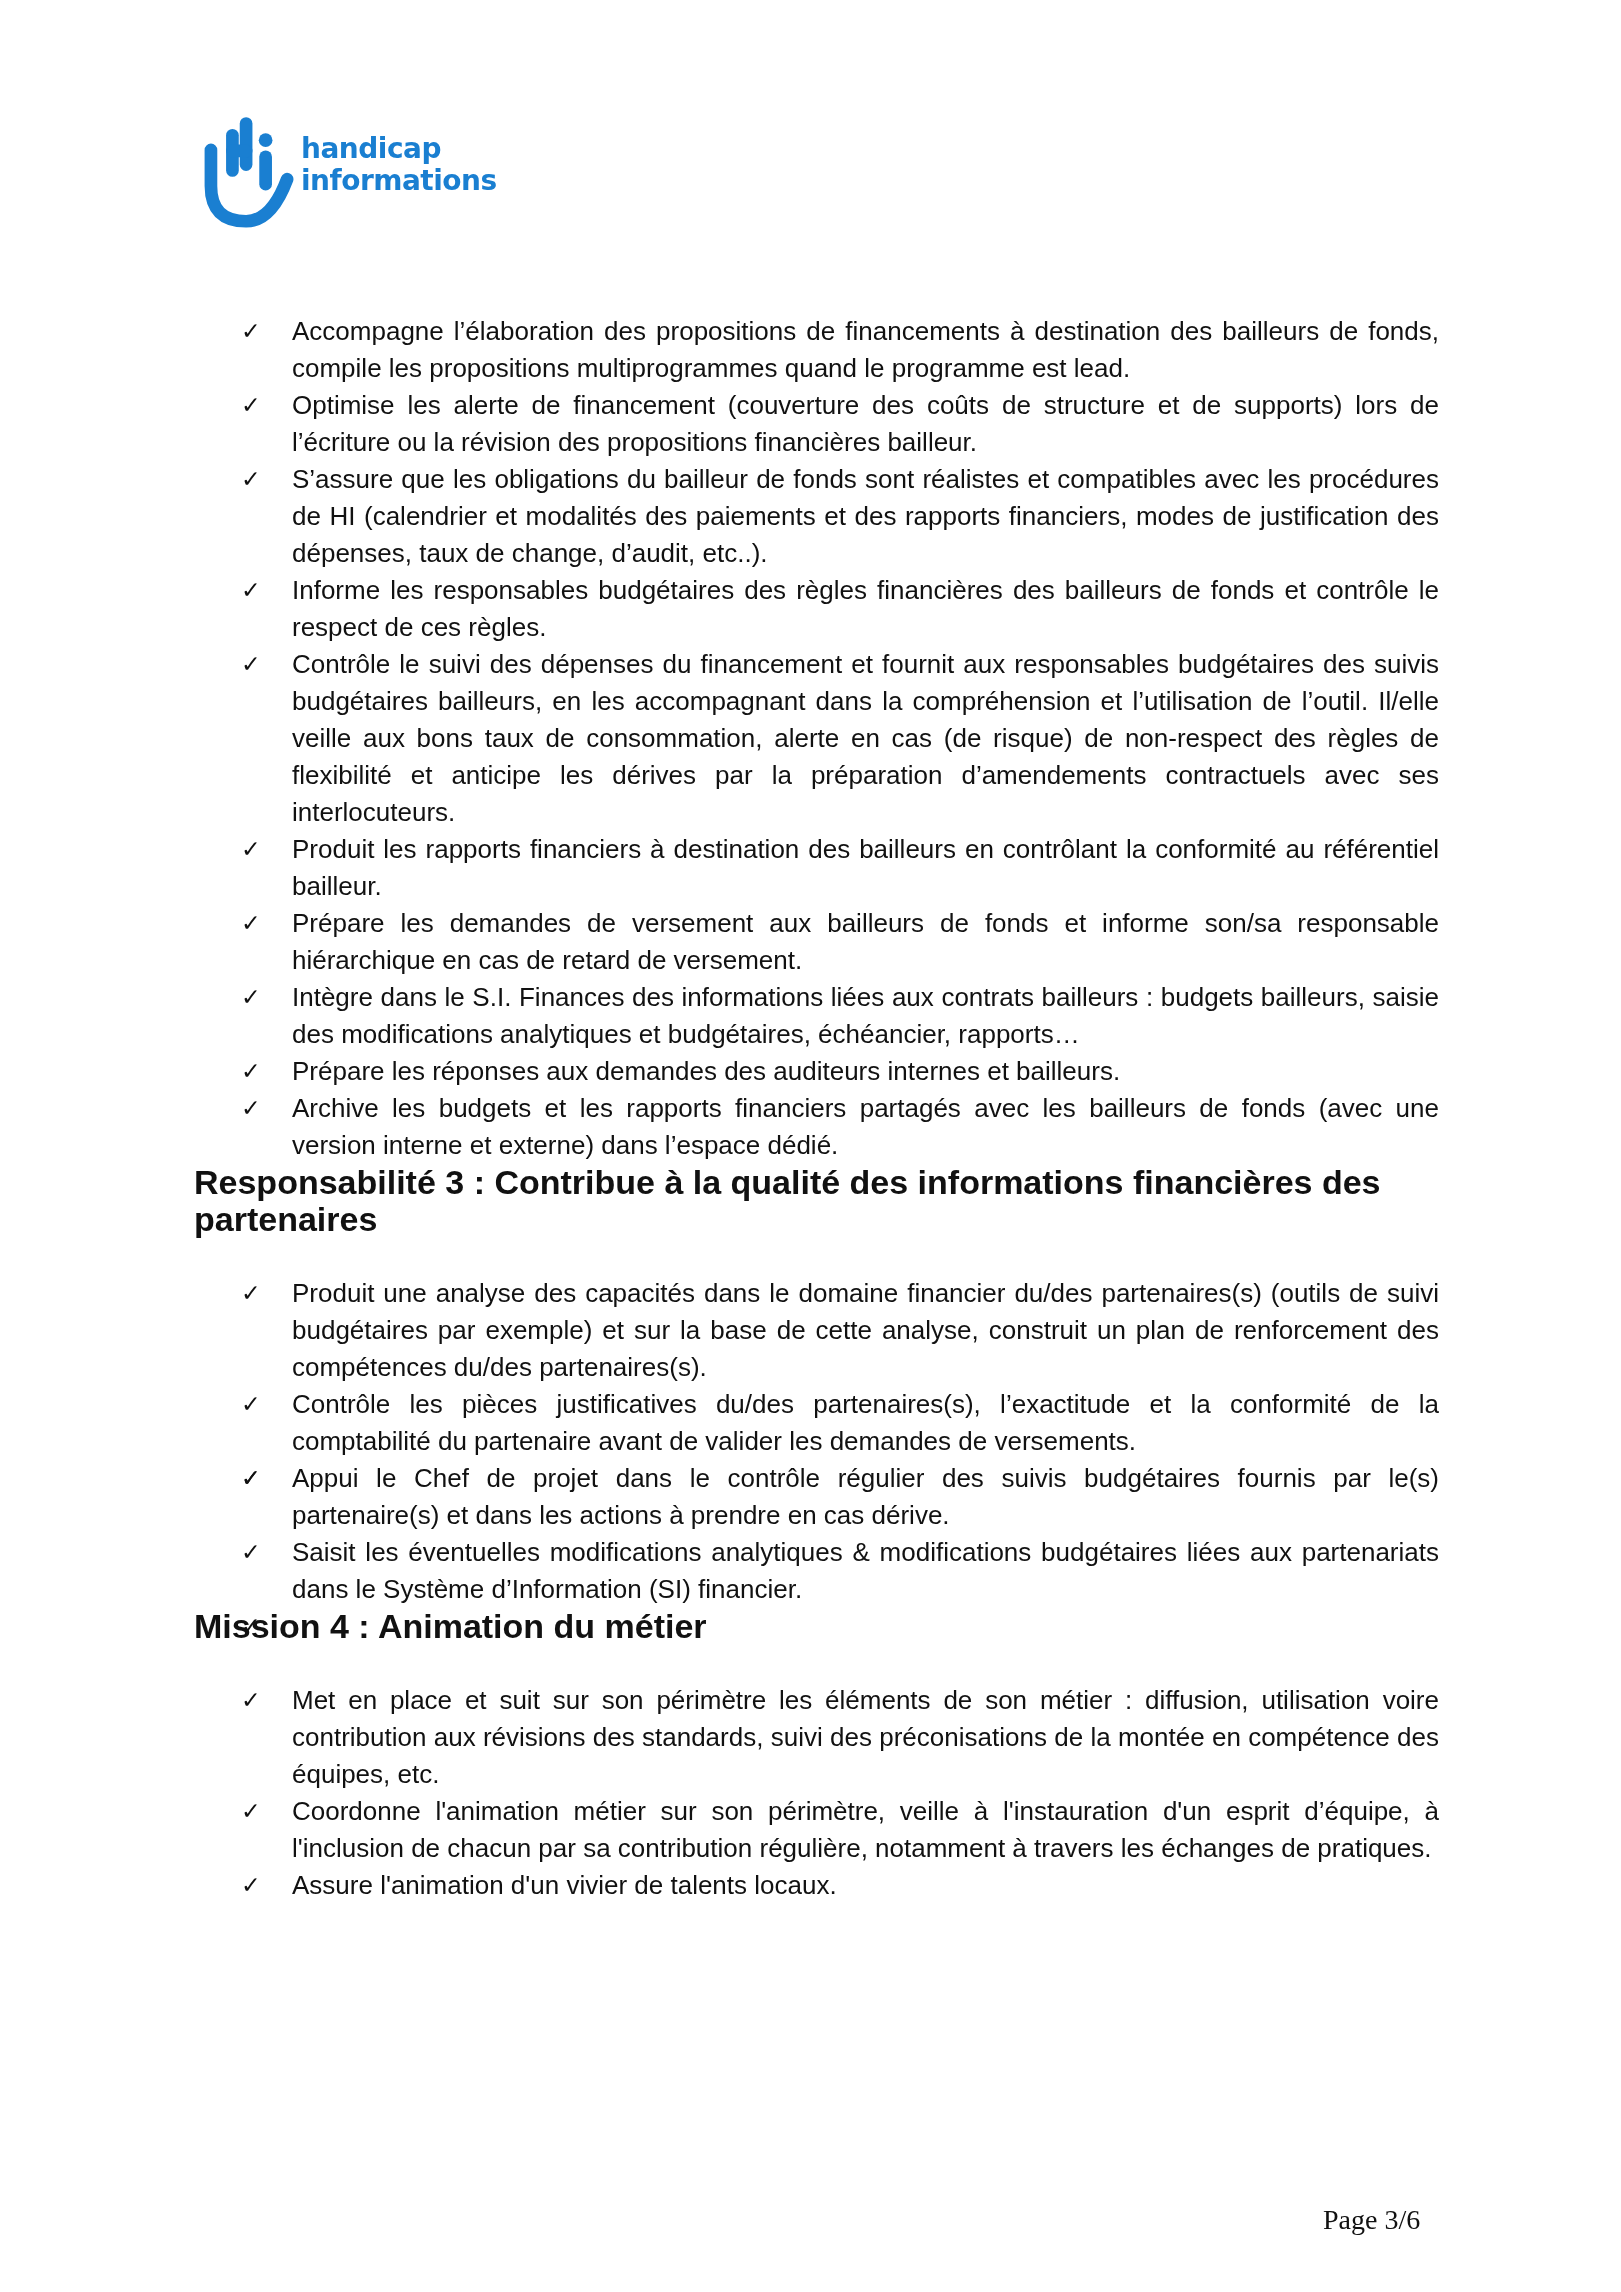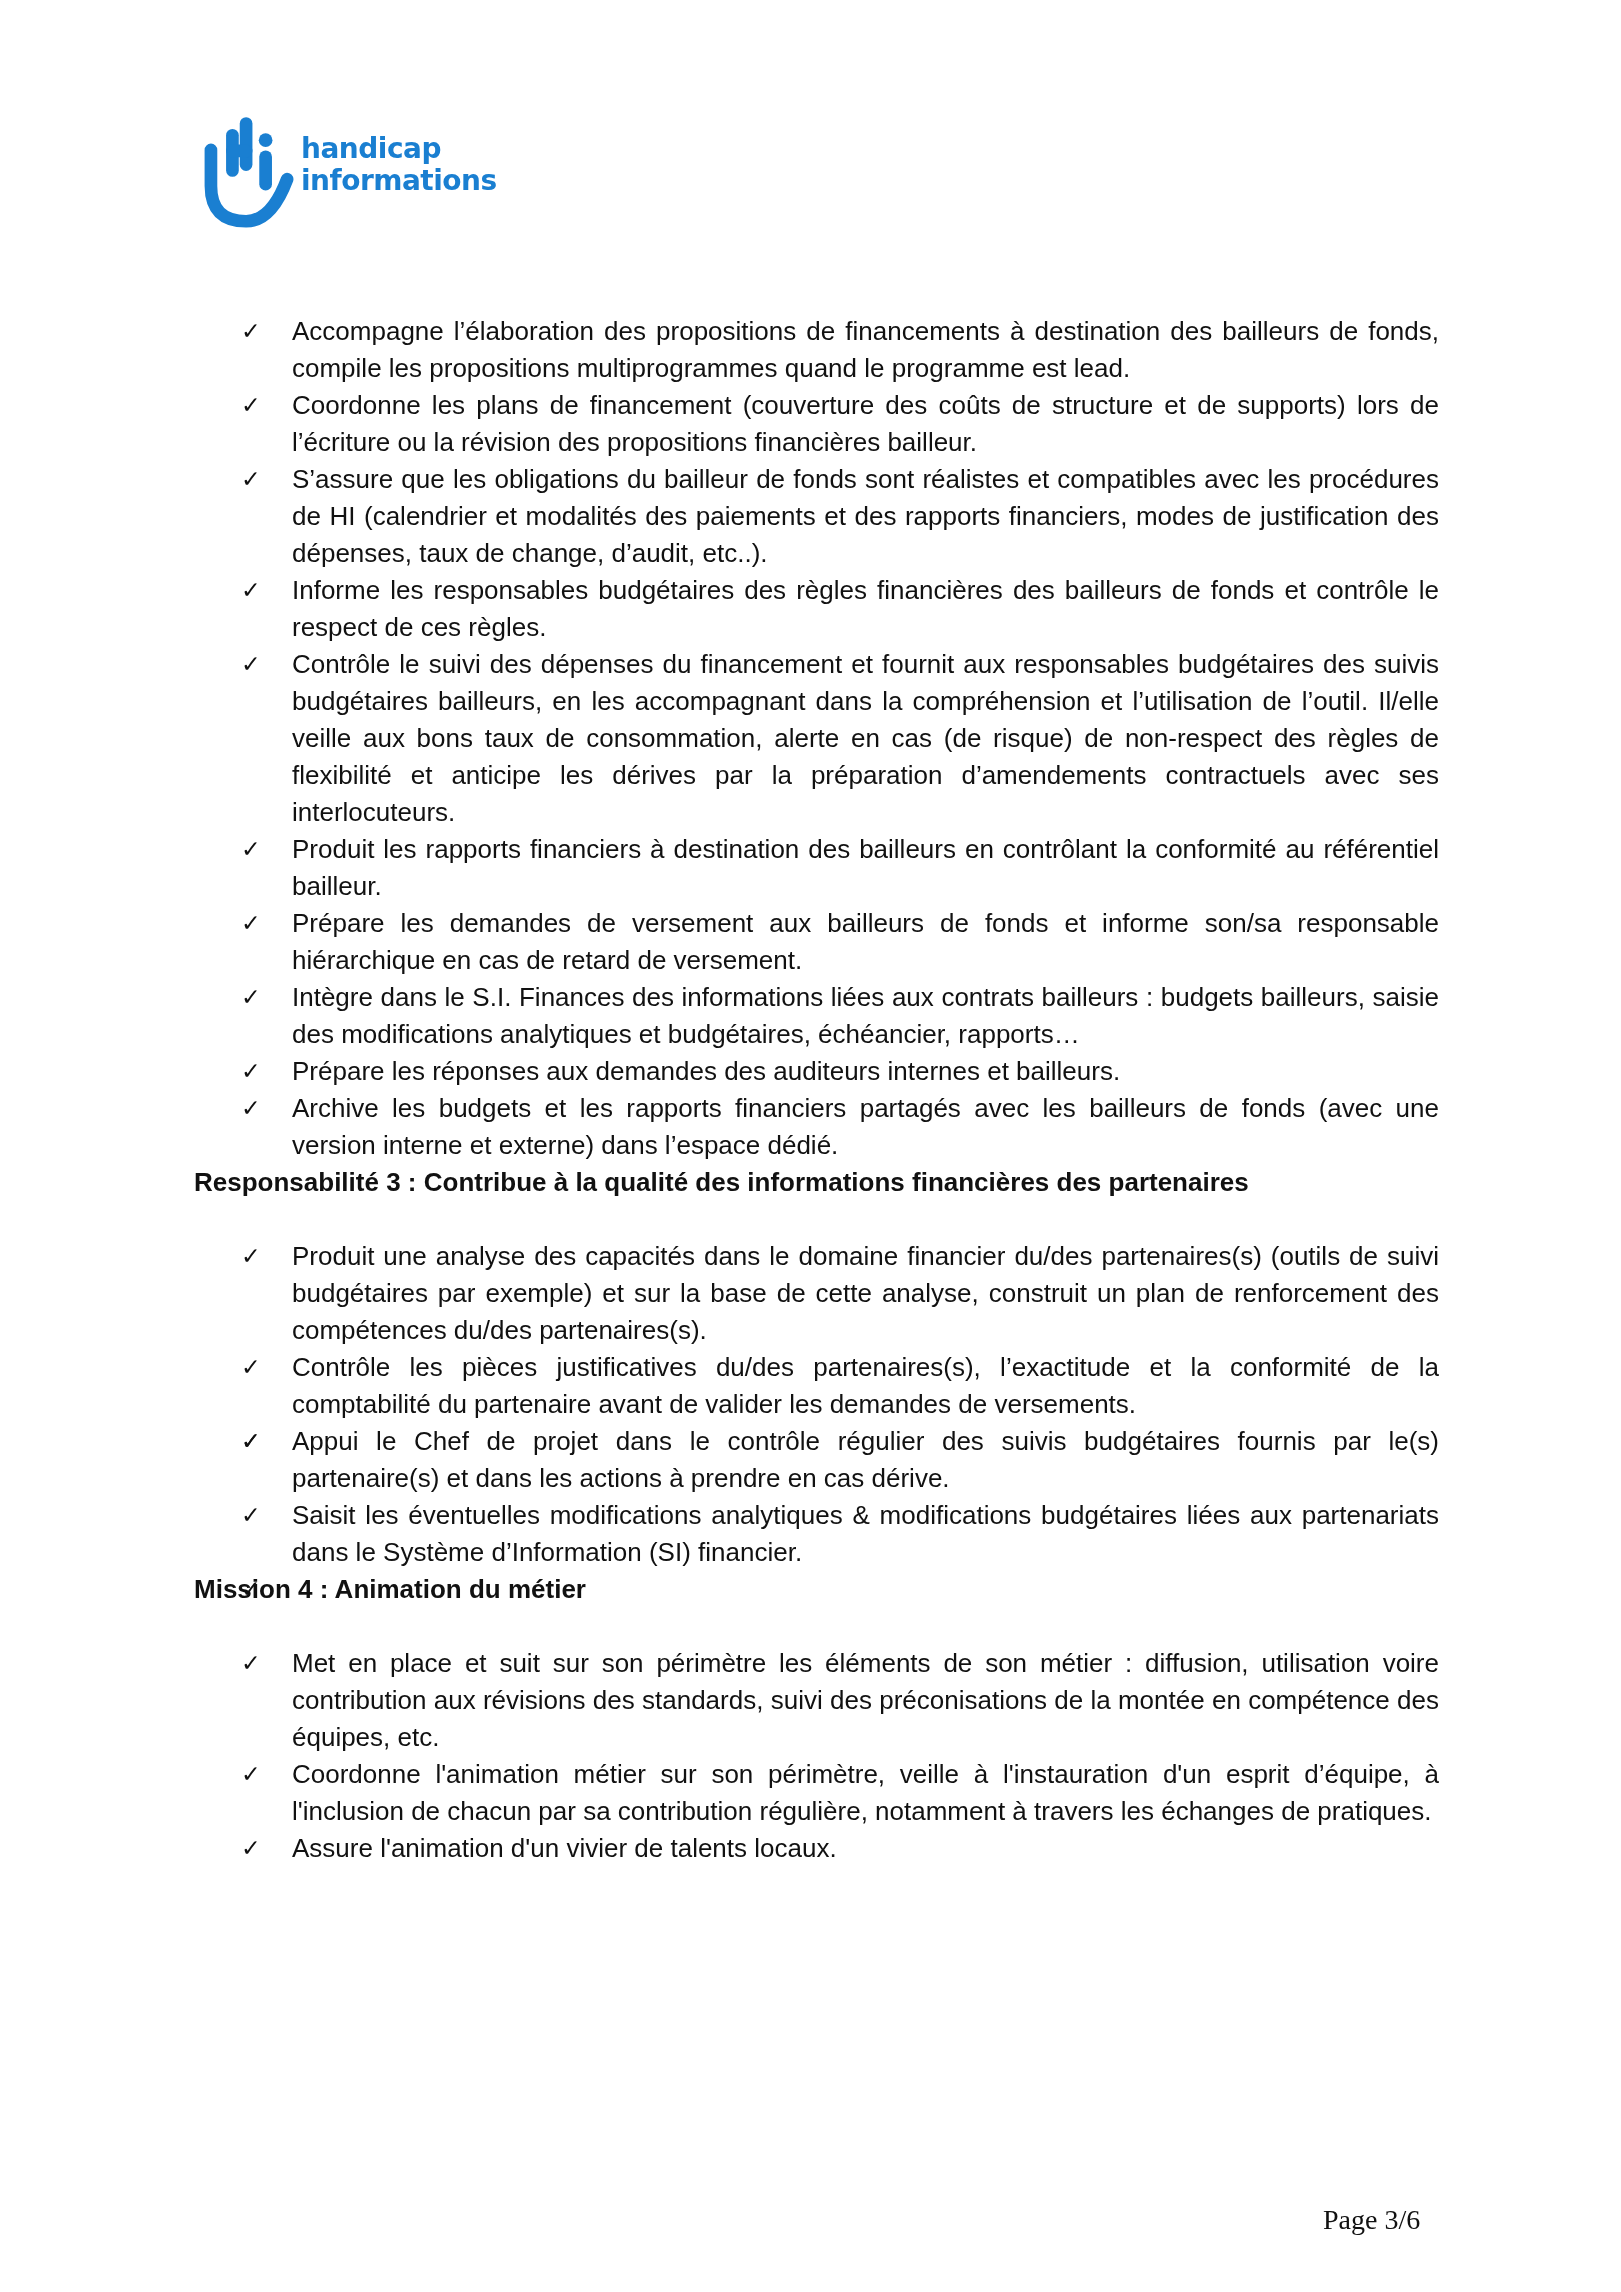--- a/index.html
+++ b/index.html
@@ -6,21 +6,21 @@
   body { width: 1621px; height: 2293px; position: relative; overflow: hidden;
          font-family: "Liberation Sans", "DejaVu Sans", sans-serif; color: #111111; }
   .logo { position: absolute; left: 201px; top: 106px; width: 333px; height: 127px; }
   .logo svg { position: absolute; left: 0; top: 0; }
   .logo .wordmark { position: absolute; left: 100px; top: 27.4px; color: #1a7fd1;
          font-family: "DejaVu Sans", sans-serif; font-weight: bold; font-size: 28px; line-height: 32px; letter-spacing: -0.5px; }
   .content { position: absolute; left: 194px; top: 313px; width: 1245px; }
   ul.checks { list-style: none; margin: 0; padding: 0 0 0 98px; }
   ul.checks li { position: relative; font-size: 26px; line-height: 37px; text-align: justify; }
   ul.checks li .check { position: absolute; left: -51px; top: 0; font-size: 23.5px; font-family: "DejaVu Sans", sans-serif; }
-  .heading { font-weight: bold; font-size: 26px; line-height: 37px; margin: 0; }
+  .heading { font-weight: bold; font-size: 34px; line-height: 37px; margin: 0; }
   .sec1 { margin-bottom: 35px; }
   .heading-r3 { margin-bottom: 37px; }
   .sec2 { margin-bottom: 35px; }
   .heading-m5 { margin-bottom: 37px; }
   .page-num { position: absolute; left: 1323px; top: 2204px; font-family: Liberation Serif, serif; font-size: 28px; color: #111; }
 </style>
 </head>
 <body>
 
 <div class="logo">
@@ -37,21 +37,21 @@
   <div class="wordmark">
     <div>handicap</div>
     <div>informations</div>
   </div>
 </div>
 
 <div class="content">
 
   <ul class="checks sec1">
     <li><span class="check">✓</span><span>Accompagne l’élaboration des propositions de financements à destination des bailleurs de fonds, compile les propositions multiprogrammes quand le programme est lead.</span></li>
-    <li><span class="check">✓</span><span>Coordonne les plans de financement (couverture des coûts de structure et de supports) lors de l’écriture ou la révision des propositions financières bailleur.</span></li>
+    <li><span class="check">✓</span><span>Optimise les alerte de financement (couverture des coûts de structure et de supports) lors de l’écriture ou la révision des propositions financières bailleur.</span></li>
     <li><span class="check">✓</span><span>S’assure que les obligations du bailleur de fonds sont réalistes et compatibles avec les procédures de HI (calendrier et modalités des paiements et des rapports financiers, modes de justification des dépenses, taux de change, d’audit, etc..).</span></li>
     <li><span class="check">✓</span><span>Informe les responsables budgétaires des règles financières des bailleurs de fonds et contrôle le respect de ces règles.</span></li>
     <li><span class="check">✓</span><span>Contrôle le suivi des dépenses du financement et fournit aux responsables budgétaires des suivis budgétaires bailleurs, en les accompagnant dans la compréhension et l’utilisation de l’outil. Il/elle veille aux bons taux de consommation, alerte en cas (de risque) de non-respect des règles de flexibilité et anticipe les dérives par la préparation d’amendements contractuels avec ses interlocuteurs.</span></li>
     <li><span class="check">✓</span><span>Produit les rapports financiers à destination des bailleurs en contrôlant la conformité au référentiel bailleur.</span></li>
     <li><span class="check">✓</span><span>Prépare les demandes de versement aux bailleurs de fonds et informe son/sa responsable hiérarchique en cas de retard de versement.</span></li>
     <li><span class="check">✓</span><span>Intègre dans le S.I. Finances des informations liées aux contrats bailleurs : budgets bailleurs, saisie des modifications analytiques et budgétaires, échéancier, rapports…</span></li>
     <li><span class="check">✓</span><span>Prépare les réponses aux demandes des auditeurs internes et bailleurs.</span></li>
     <li><span class="check">✓</span><span>Archive les budgets et les rapports financiers partagés avec les bailleurs de fonds (avec une version interne et externe) dans l’espace dédié.</span></li>
   </ul>
 

